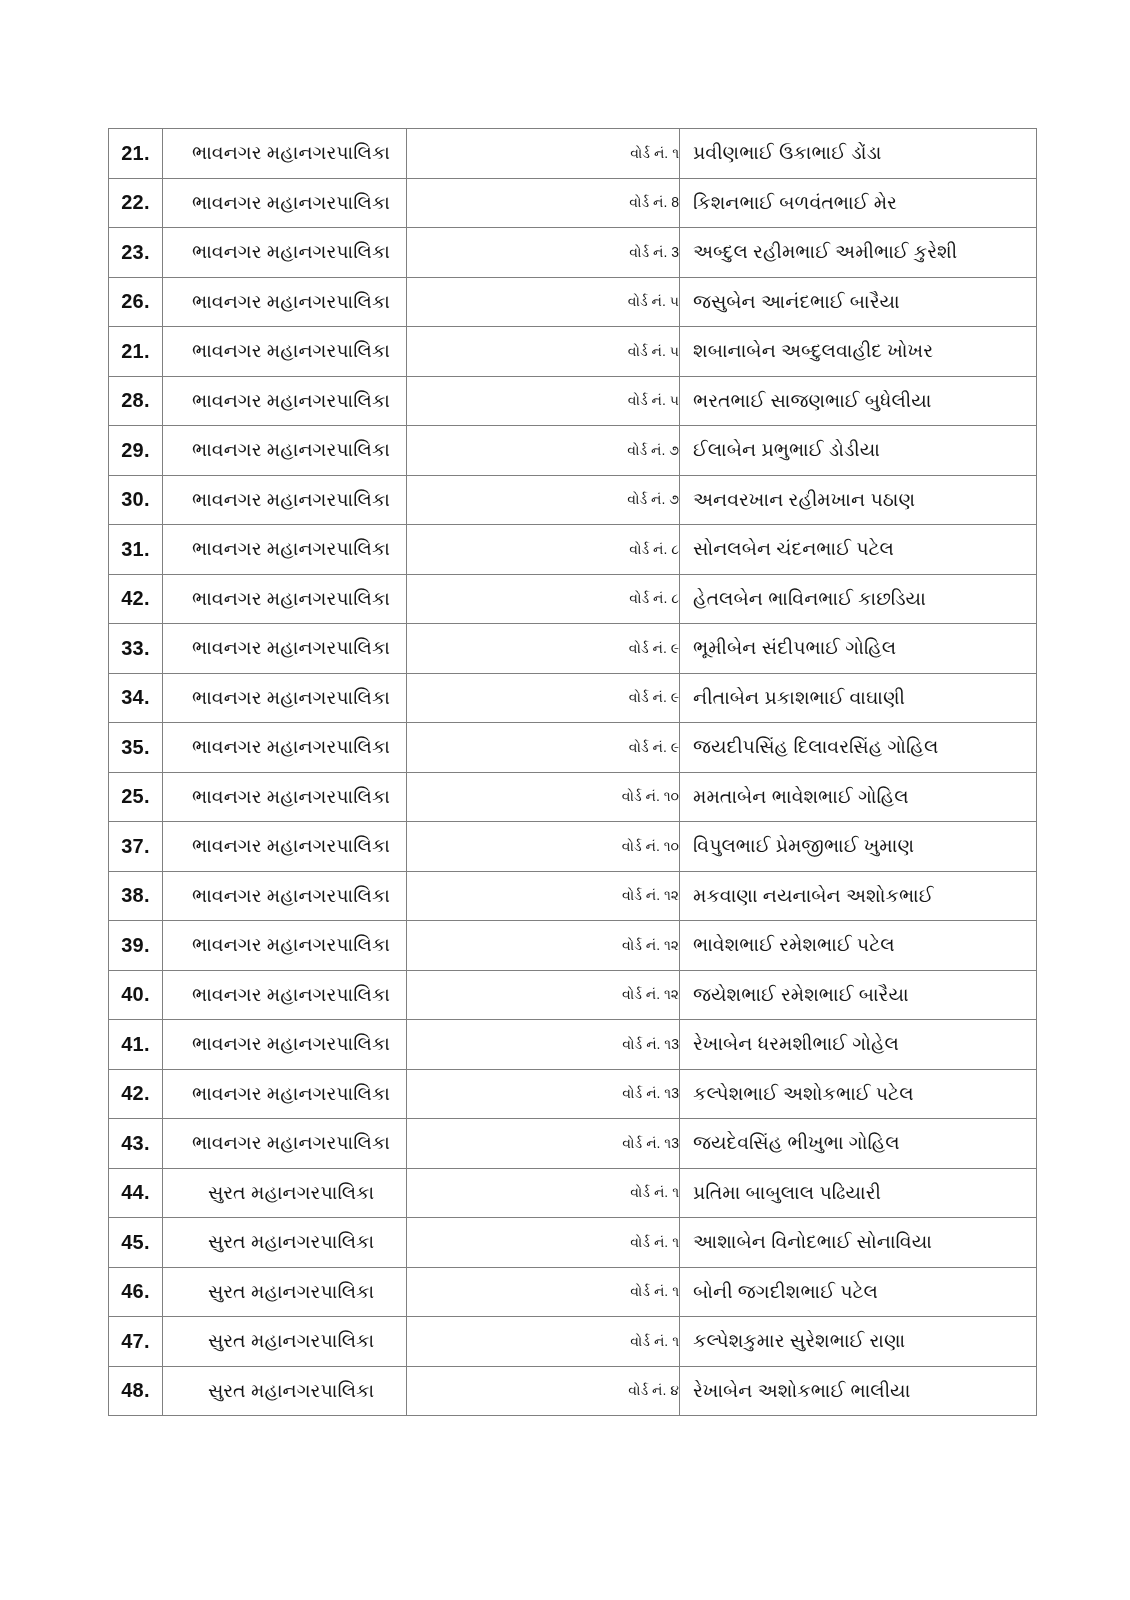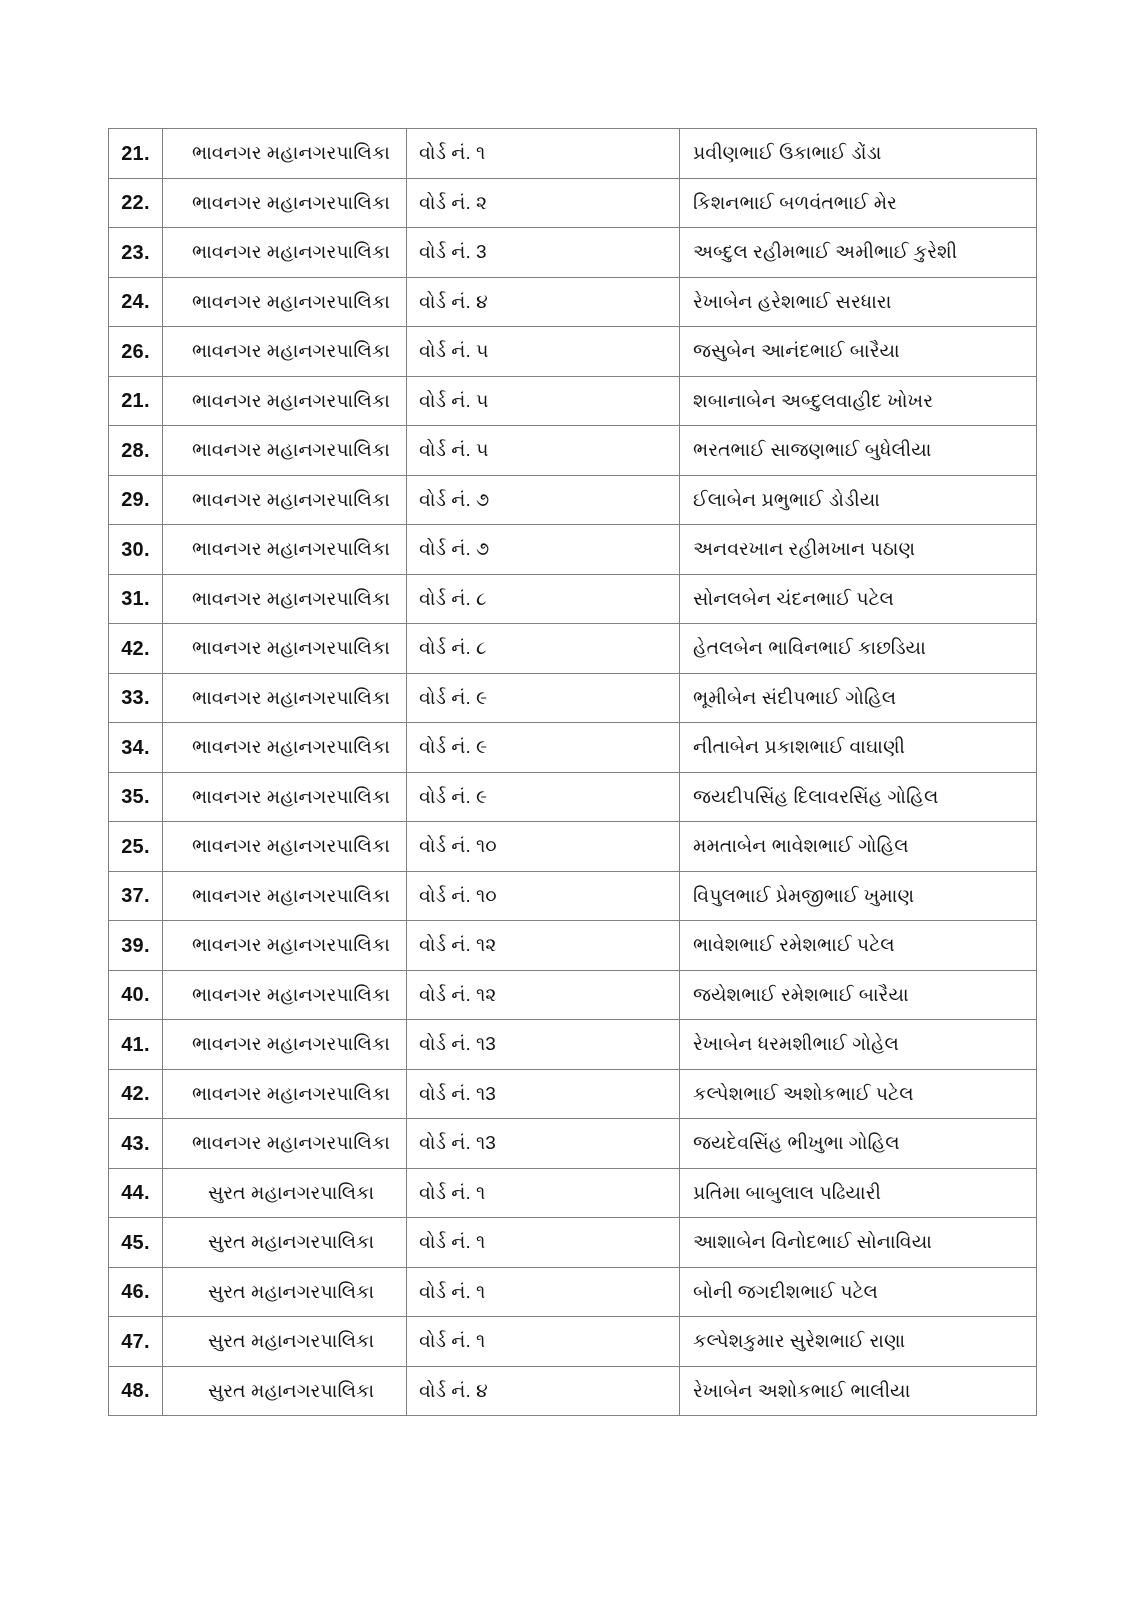--- a/index.html
+++ b/index.html
@@ -55,24 +55,25 @@
   .cell-corp {
     padding-left: 13px !important;
     font-size: 19px;
     font-family: "Liberation Sans", "DejaVu Sans", sans-serif;
     color: #151515;
     white-space: nowrap;
     text-align: center;
   }
   .cell-ward {
     padding-left: 12px !important;
-    font-size: 19px;
+    font-size: 14px;
     font-family: "Liberation Sans", "DejaVu Sans", sans-serif;
     color: #151515;
     white-space: nowrap;
+    text-align: right;
   }
   .cell-name {
     padding-left: 13px !important;
     font-size: 19px;
     font-family: "Liberation Sans", "DejaVu Sans", sans-serif;
     color: #151515;
     white-space: nowrap;
   }
 </style>
 </head>
@@ -89,36 +90,30 @@
     <tbody>
         <tr>
           <td class="cell-sr">21.</td>
           <td class="cell-corp">ભાવનગર મહાનગરપાલિકા</td>
           <td class="cell-ward">વોર્ડ નં. ૧</td>
           <td class="cell-name">પ્રવીણભાઈ ઉકાભાઈ ડોંડા</td>
         </tr>
         <tr>
           <td class="cell-sr">22.</td>
           <td class="cell-corp">ભાવનગર મહાનગરપાલિકા</td>
-          <td class="cell-ward">વોર્ડ નં. ૨</td>
+          <td class="cell-ward">વોર્ડ નં. 8</td>
           <td class="cell-name">કિશનભાઈ બળવંતભાઈ મેર</td>
         </tr>
         <tr>
           <td class="cell-sr">23.</td>
           <td class="cell-corp">ભાવનગર મહાનગરપાલિકા</td>
           <td class="cell-ward">વોર્ડ નં. 3</td>
           <td class="cell-name">અબ્દુલ રહીમભાઈ અમીભાઈ કુરેશી</td>
         </tr>
         <tr>
-          <td class="cell-sr">24.</td>
-          <td class="cell-corp">ભાવનગર મહાનગરપાલિકા</td>
-          <td class="cell-ward">વોર્ડ નં. ૪</td>
-          <td class="cell-name">રેખાબેન હરેશભાઈ સરધારા</td>
-        </tr>
-        <tr>
           <td class="cell-sr">26.</td>
           <td class="cell-corp">ભાવનગર મહાનગરપાલિકા</td>
           <td class="cell-ward">વોર્ડ નં. ૫</td>
           <td class="cell-name">જસુબેન આનંદભાઈ બારૈયા</td>
         </tr>
         <tr>
           <td class="cell-sr">21.</td>
           <td class="cell-corp">ભાવનગર મહાનગરપાલિકા</td>
           <td class="cell-ward">વોર્ડ નં. ૫</td>
           <td class="cell-name">શબાનાબેન અબ્દુલવાહીદ ખોખર</td>
@@ -175,20 +170,26 @@
           <td class="cell-sr">25.</td>
           <td class="cell-corp">ભાવનગર મહાનગરપાલિકા</td>
           <td class="cell-ward">વોર્ડ નં. ૧૦</td>
           <td class="cell-name">મમતાબેન ભાવેશભાઈ ગોહિલ</td>
         </tr>
         <tr>
           <td class="cell-sr">37.</td>
           <td class="cell-corp">ભાવનગર મહાનગરપાલિકા</td>
           <td class="cell-ward">વોર્ડ નં. ૧૦</td>
           <td class="cell-name">વિપુલભાઈ પ્રેમજીભાઈ ખુમાણ</td>
+        </tr>
+        <tr>
+          <td class="cell-sr">38.</td>
+          <td class="cell-corp">ભાવનગર મહાનગરપાલિકા</td>
+          <td class="cell-ward">વોર્ડ નં. ૧૨</td>
+          <td class="cell-name">મકવાણા નયનાબેન અશોકભાઈ</td>
         </tr>
         <tr>
           <td class="cell-sr">39.</td>
           <td class="cell-corp">ભાવનગર મહાનગરપાલિકા</td>
           <td class="cell-ward">વોર્ડ નં. ૧૨</td>
           <td class="cell-name">ભાવેશભાઈ રમેશભાઈ પટેલ</td>
         </tr>
         <tr>
           <td class="cell-sr">40.</td>
           <td class="cell-corp">ભાવનગર મહાનગરપાલિકા</td>

